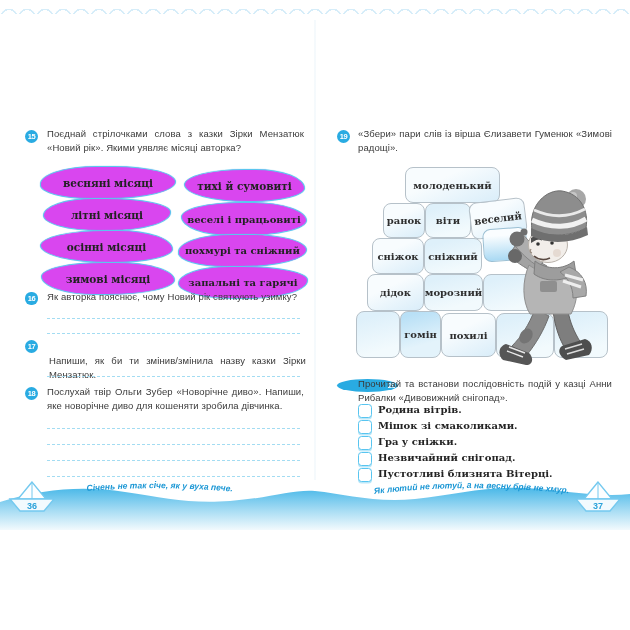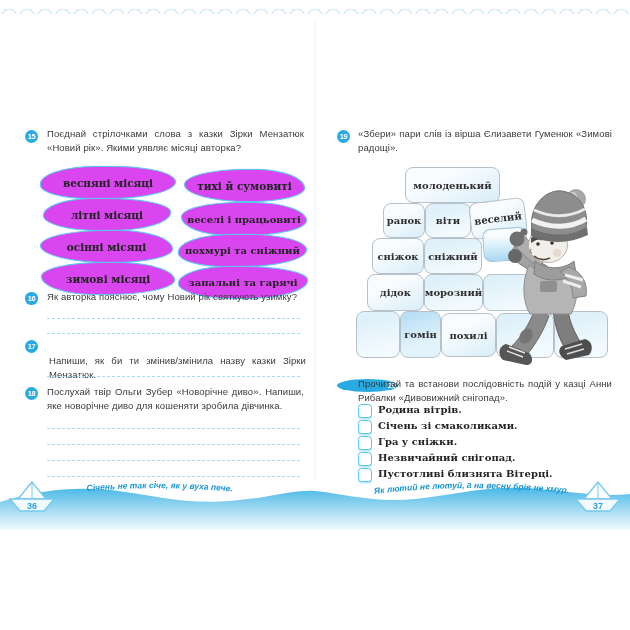--- a/index.html
+++ b/index.html
@@ -154,21 +154,21 @@
     <path d="M36,45 C56,55 76,54 92,44 L93,52 C74,61 53,61 36,53 Z" fill="#6f6f6f"></path>
   </g>
 </svg>
 
 <div class="badge" style="left:337px;top:379px;padding-left:48px;">20</div>
 <div class="instr" style="left:358px;top:377px;width:254px;">Прочитай та встанови послідовність подій у казці Анни Рибалки «Дивовижний снігопад».</div>
 
 <div class="chk" style="left:358px;top:404px;"></div>
 <div class="chk-label" style="left:378px;top:404px;">Родина вітрів.</div>
 <div class="chk" style="left:358px;top:420px;"></div>
-<div class="chk-label" style="left:378px;top:420px;">Січень зі смаколиками.</div>
+<div class="chk-label" style="left:378px;top:420px;">Мішок зі смаколиками.</div>
 <div class="chk" style="left:358px;top:436px;"></div>
 <div class="chk-label" style="left:378px;top:436px;">Гра у сніжки.</div>
 <div class="chk" style="left:358px;top:452px;"></div>
 <div class="chk-label" style="left:378px;top:452px;">Незвичайний снігопад.</div>
 <div class="chk" style="left:358px;top:468px;"></div>
 <div class="chk-label" style="left:378px;top:468px;">Пустотливі близнята Вітерці.</div>
 
 <svg class="footer-svg" width="630" height="54" viewBox="0 0 630 54">
   <defs>
     <linearGradient id="wg" x1="0" y1="0" x2="0" y2="1">

